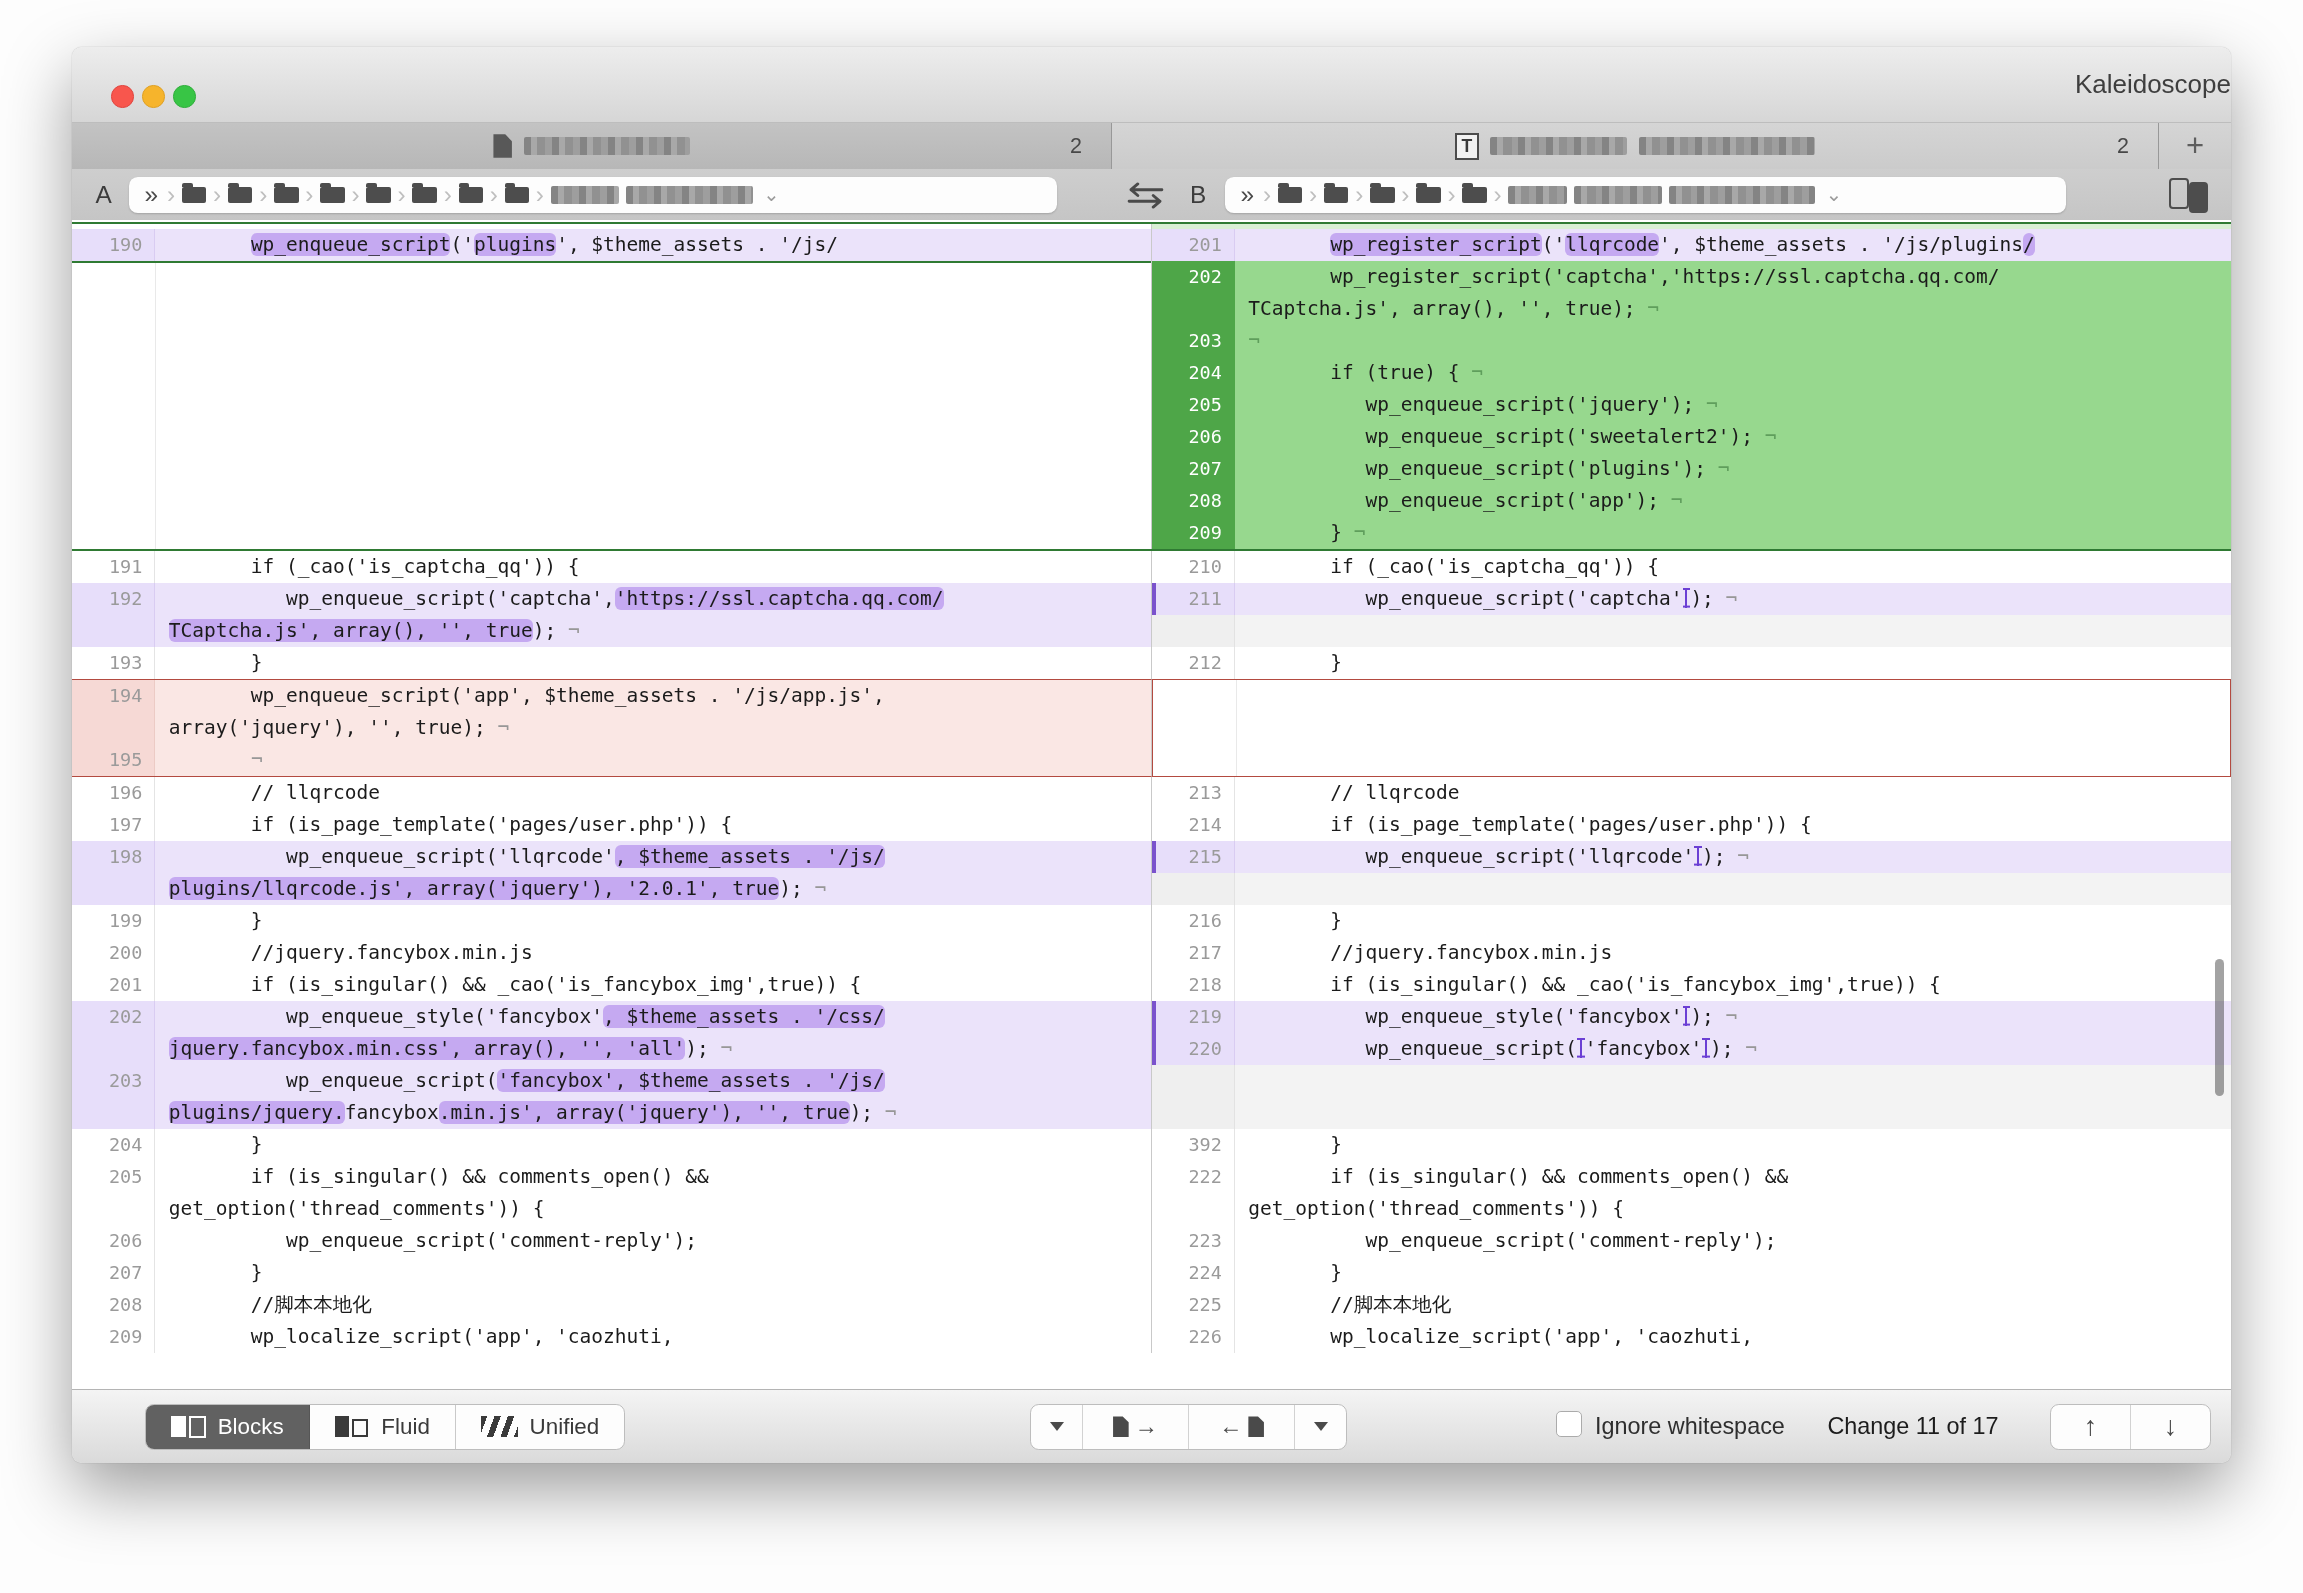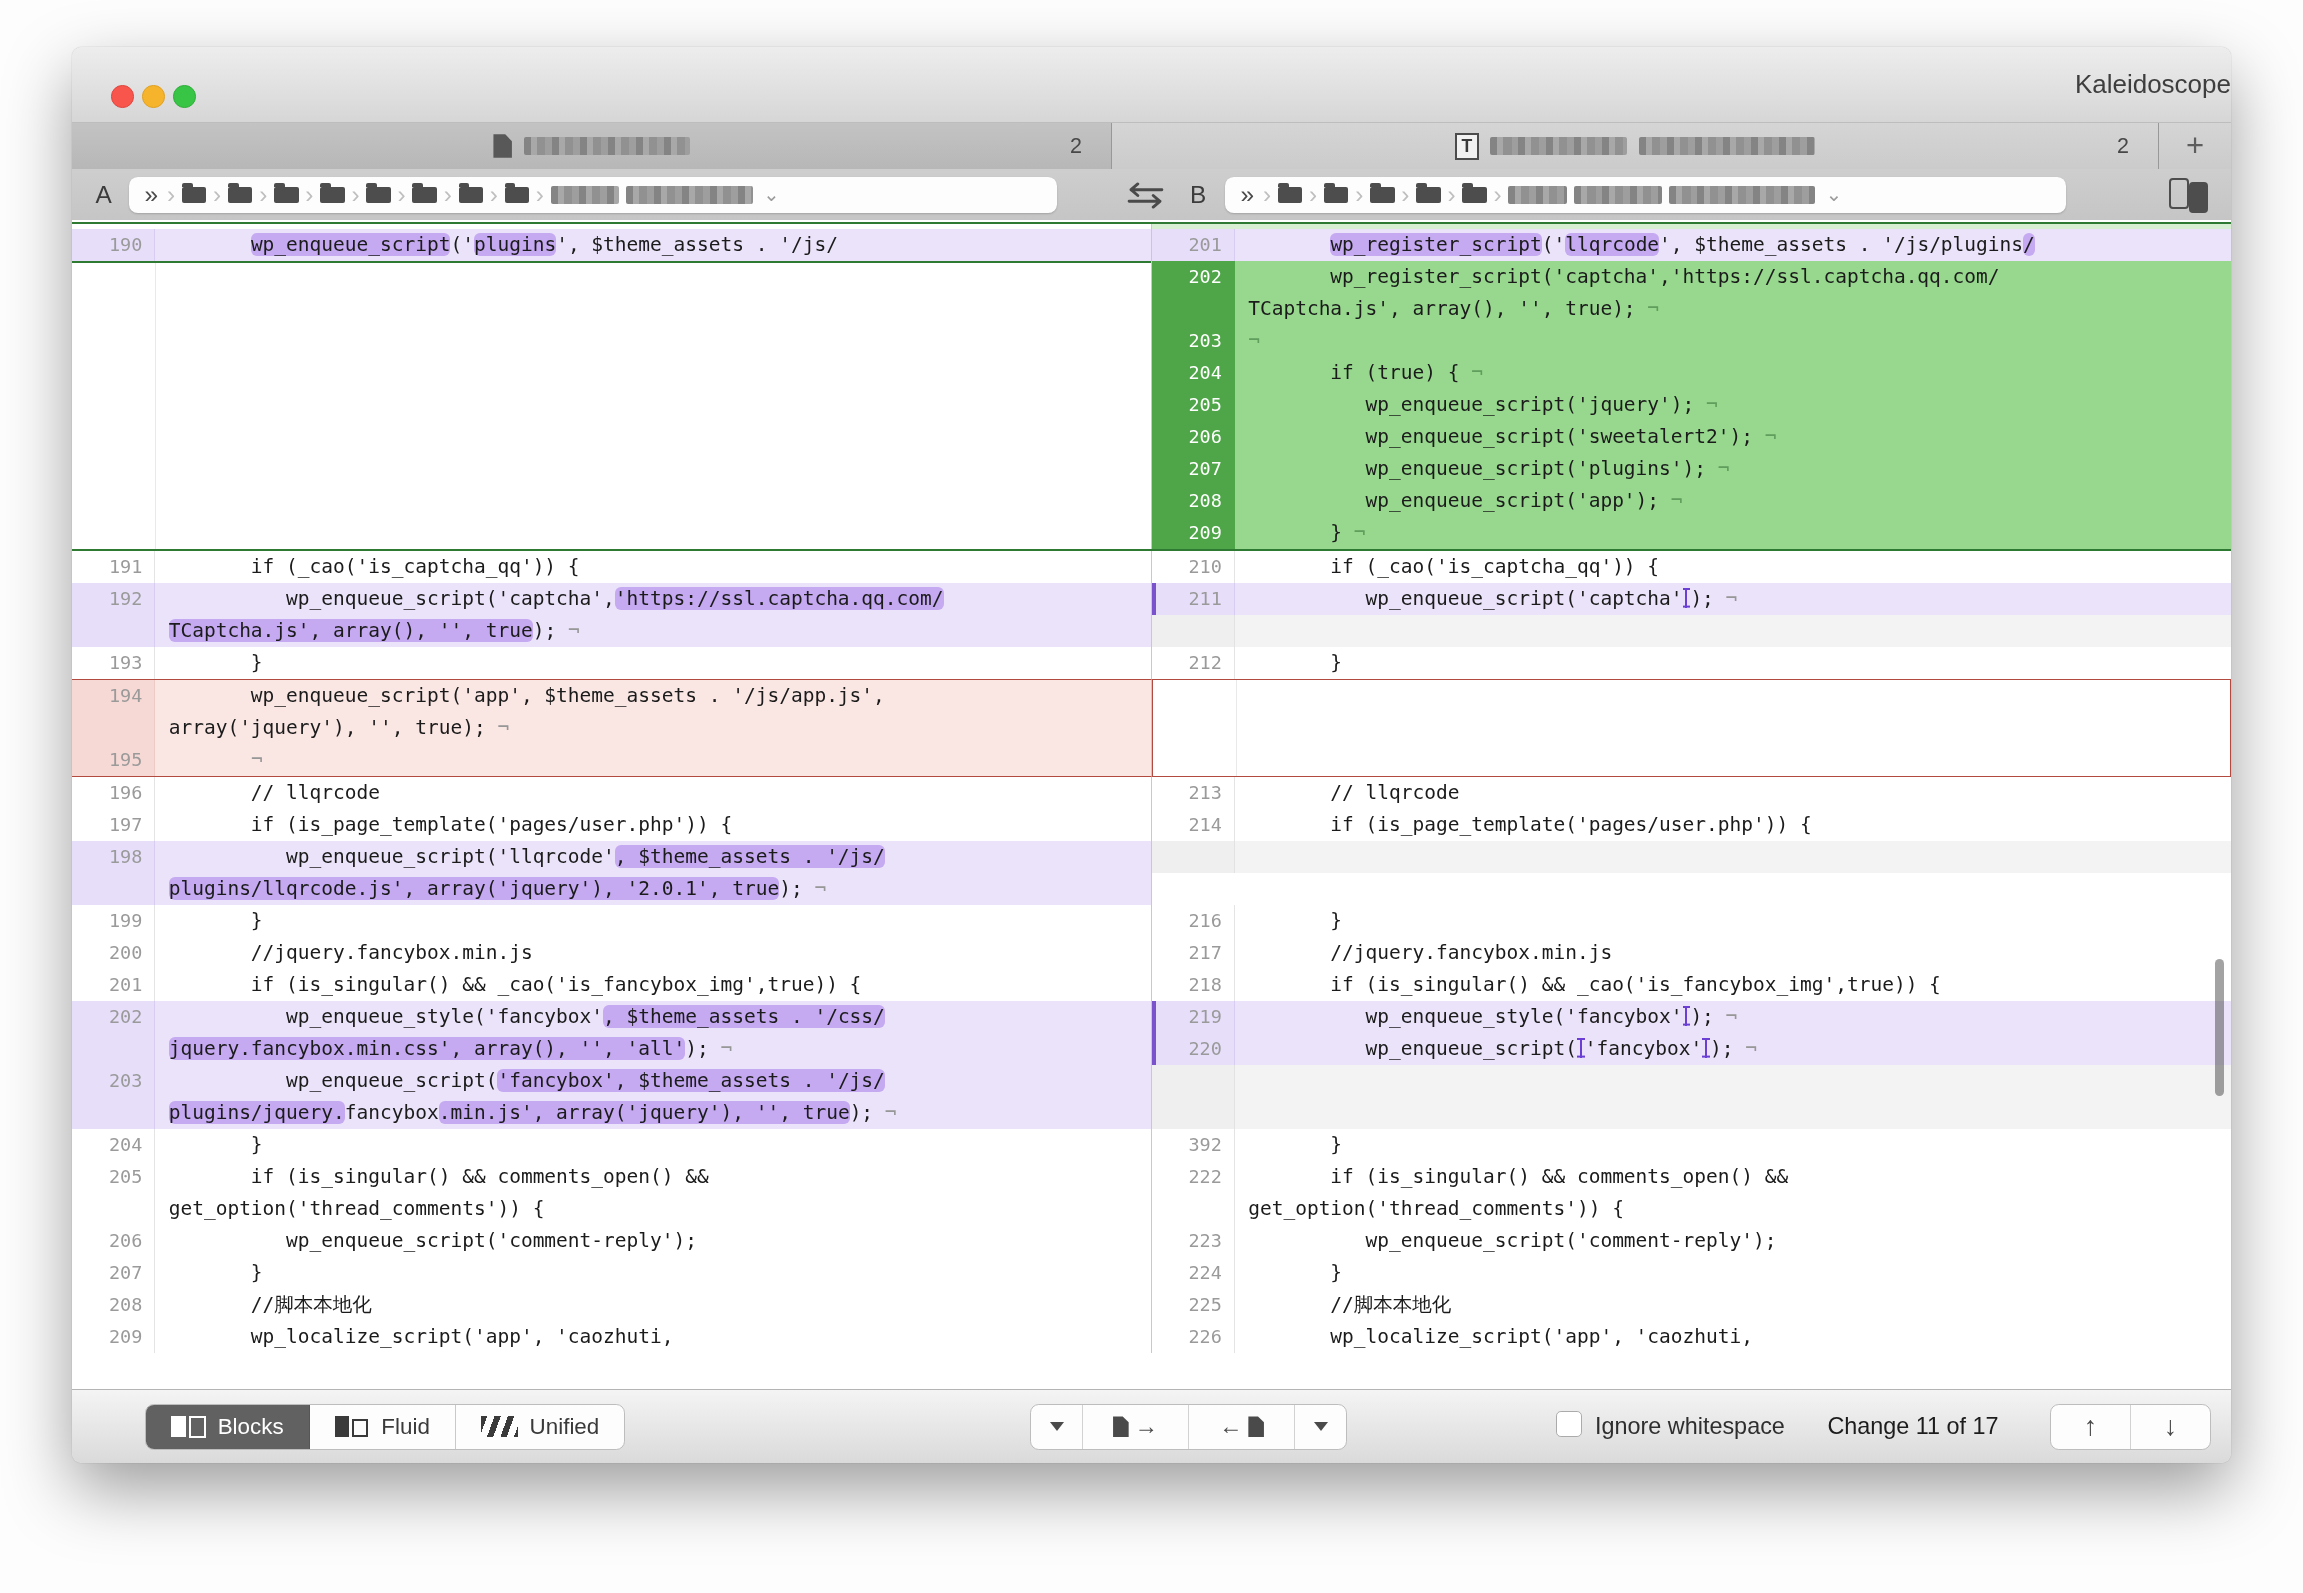--- a/index.html
+++ b/index.html
@@ -334,20 +334,24 @@
           <div class="row purple">
             <span class="num">198</span>
             <span class="code"><span>          wp_enqueue_script('llqrcode'</span><span class="hl">, $theme_assets . '/js/</span></span>
           </div>
           <div class="row purple">
             <span class="num"></span>
             <span class="code"><span class="hl">plugins/llqrcode.js', array('jquery'), '2.0.1', true</span><span>); </span><span class="pc">¬</span></span>
           </div>
         </div>
         <div class="cell cell-right">
+          <div class="row purple bar">
+            <span class="num">215</span>
+            <span class="code"><span>          wp_enqueue_script('llqrcode'</span><span class="caret"></span><span>); </span><span class="pc">¬</span></span>
+          </div>
           <div class="row filler">
             <span class="num"></span>
             <span class="code"></span>
           </div>
         </div>
       </div>
       <div class="block same">
         <div class="cell cell-left">
           <div class="row plain">
             <span class="num">199</span>

